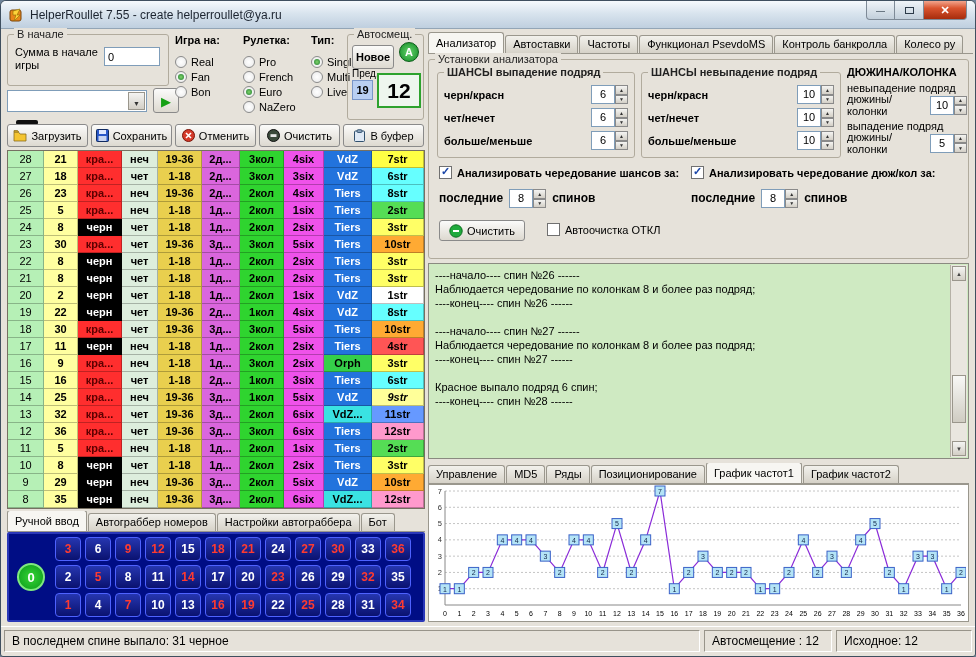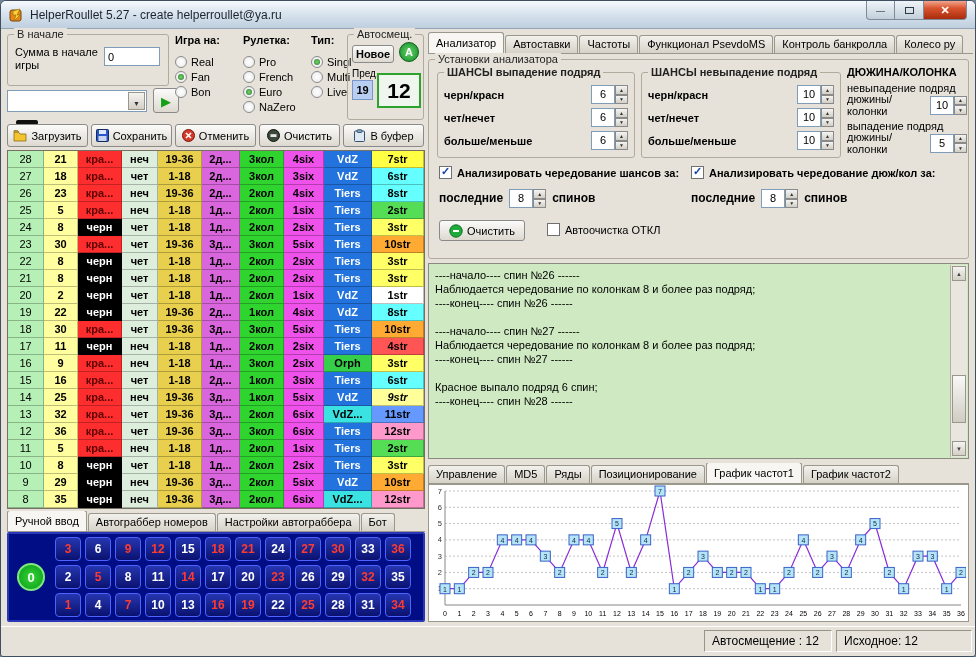--- a/index.html
+++ b/index.html
@@ -37,21 +37,21 @@
   .g-play::before{content:"▶";color:#15a015;font-size:13px}
   .dash{position:absolute;left:11px;top:91px;width:22px;height:5px;background:#101010;border-radius:2px}
   .rg{position:absolute}
   .rg-title{font-size:11px;font-weight:bold;margin-bottom:8px}
   .radio-row{display:flex;align-items:center;gap:4px;height:15px}
   .radio{width:12px;height:12px;border-radius:50%;border:1px solid #8b8b8b;background:radial-gradient(#fff,#e8e8e8);position:relative;flex:none}
   .radio.sel::after{content:"";position:absolute;left:2px;top:2px;width:6px;height:6px;border-radius:50%;background:radial-gradient(#7fd46a,#1f7a2f)}
   .rlabel{font-size:11px}
   .grp-auto{left:342px;top:5px;width:77px;height:86px}
   .btn{border:1px solid #8a8a8a;border-radius:3px;background:linear-gradient(#fbfbfa,#ddd9d0);font-size:11px;display:flex;align-items:center;justify-content:center;gap:4px;cursor:pointer}
-  .btn-new{position:absolute;left:4px;top:10px;width:42px;height:18px;font-weight:bold}
+  .btn-new{position:absolute;left:4px;top:10px;width:42px;height:24px;font-weight:bold}
   .a-btn{position:absolute;left:51px;top:7px;width:20px;height:20px;border-radius:50%;background:radial-gradient(#64d36a,#128a26);
     border:1px solid #0a5c18;color:#fff;font-size:11px;font-weight:bold;display:flex;align-items:center;justify-content:center}
   .prev-label{position:absolute;left:4px;top:33px;font-size:10px}
   .prev-box{position:absolute;left:4px;top:45px;width:21px;height:20px;background:#b9cff2;border:1px solid #7a96c8;
     font-size:11px;font-weight:bold;display:flex;align-items:center;justify-content:center}
   .cur-box{position:absolute;left:29px;top:38px;width:44px;height:35px;border:2px solid #2da22d;background:#eef6ee;
     font-size:21px;font-weight:bold;display:flex;align-items:center;justify-content:center}
   
   .toolbar{position:absolute;left:0;top:95px;width:421px;height:23px;display:flex;gap:3px;padding:0 2px}
   .tbtn{flex:1;border:1px solid #8a8a8a;border-radius:3px;background:linear-gradient(#fbfbfa,#ddd9d0);
@@ -136,21 +136,21 @@
 
 <div class="window">
 
   <div class="titlebar">
     <span class="icon">
       <svg width="16" height="16" viewBox="0 0 16 16">
           <rect x="2" y="3" width="11" height="11" rx="2" fill="#e8851a" stroke="#7a4408"></rect>
           <path d="M5 4 L12 2 L9 8 L12 8 L6 14 L8 8 L5 8 Z" fill="#ffd23a" stroke="#8a6d00" stroke-width="0.6"></path>
         </svg>
     </span>
-    <span class="title">HelperRoullet 5.27 - create helperroullet@ya.ru</span>
+    <span class="title">HelperRoullet 7.55 - create helperroullet@ya.ru</span>
     <div class="winbtns">
       <div class="winbtn min">
           <span class="g-min"></span>
         </div>
       <div class="winbtn max">
           <span class="g-max"></span>
         </div>
       <div class="winbtn close">
           <span class="g-close"></span>
         </div>
@@ -908,16 +908,17 @@
           <text x="460.3333333333333" y="131" font-size="7" text-anchor="middle" fill="#000">31</text>
           <text x="474.6666666666667" y="131" font-size="7" text-anchor="middle" fill="#000">32</text>
           <text x="489" y="131" font-size="7" text-anchor="middle" fill="#000">33</text>
           <text x="503.3333333333333" y="131" font-size="7" text-anchor="middle" fill="#000">34</text>
           <text x="517.6666666666667" y="131" font-size="7" text-anchor="middle" fill="#000">35</text>
           <text x="532" y="131" font-size="7" text-anchor="middle" fill="#000">36</text>
         </svg></div>
   </div>
 
   <div class="statusbar">
+    <div class="sb-cell" style="left:3px;width:696px">В последнем спине выпало: 31 черное</div>
     <div class="sb-cell" style="left:703px;width:128px">Автосмещение : 12</div>
     <div class="sb-cell" style="left:835px;width:136px">Исходное: 12</div>
   </div>
 </div>
 
 </body></html>

